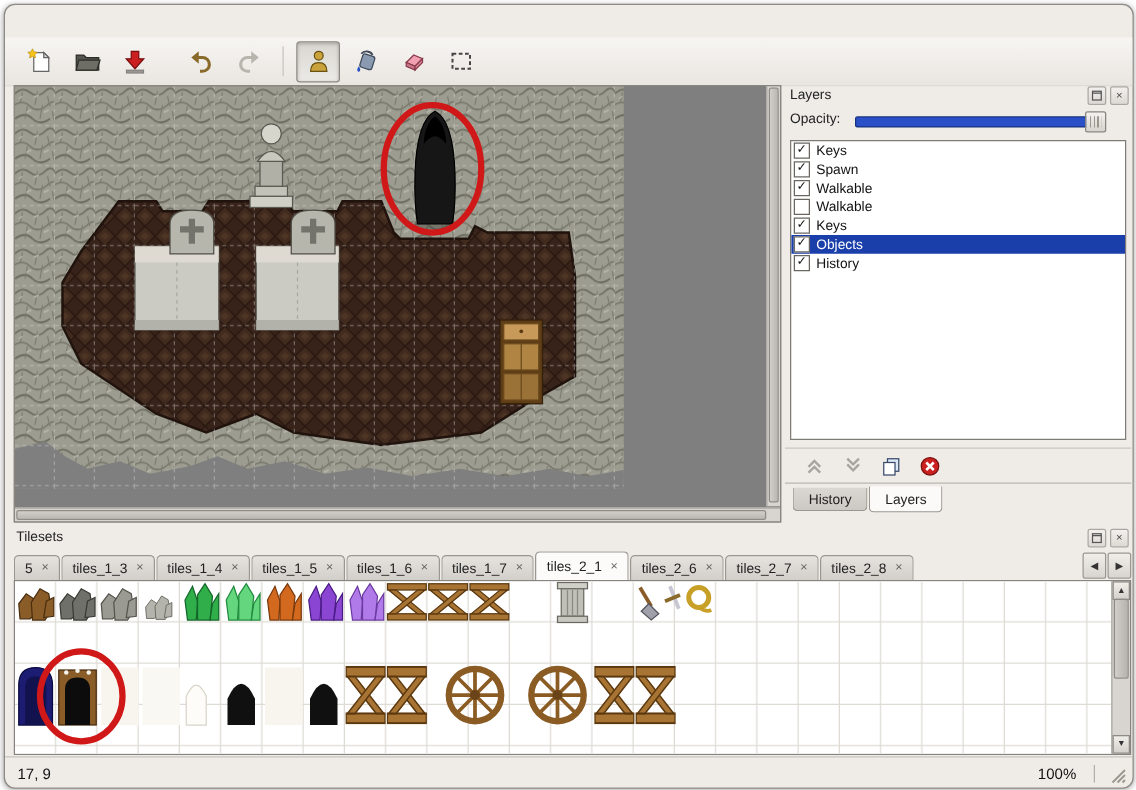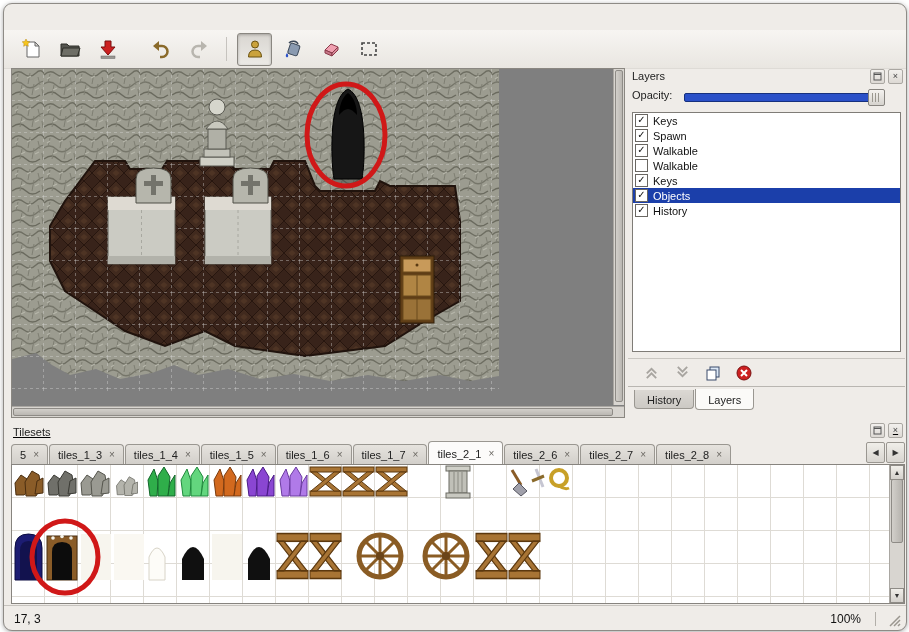--- a/index.html
+++ b/index.html
@@ -62,21 +62,21 @@
     border-bottom:1px solid #b9b6b1;display:flex;align-items:center;gap:13px;padding-left:14px;}
   .layer-btn{width:18px;height:18px;display:flex;align-items:center;justify-content:center;}
   .dock-tabs{position:absolute;top:322px;left:6px;display:flex;gap:1px;justify-content:flex-end;}
   .dock-tab{height:17px;padding:1px 12px 0;font-size:11px;display:flex;align-items:center;
     background:linear-gradient(#dbd8d3,#ccc9c4);border:1px solid #9a9791;border-top:none;
     border-radius:0 0 4px 4px;color:#222;}
   .dock-tab.active{background:#fbfaf8;height:19px;margin-top:-1px;z-index:2;}
 
   
   .tilesets{position:absolute;left:7px;top:418px;width:894px;height:182px;}
-  .ts-header{position:absolute;top:0;left:0;right:0;height:16px;display:flex;align-items:flex-end;text-decoration:underline;}
+  .ts-header{position:absolute;top:0;left:0;right:0;height:16px;display:flex;align-items:center;}
   .ts-title{font-size:11px;padding-left:2px;color:#222;}
   .ts-tabs{position:absolute;top:18px;left:0;right:0;height:24px;display:flex;align-items:flex-end;z-index:2;}
   .ts-tabs-strip{display:flex;align-items:flex-end;overflow:hidden;flex:1;}
   .ts-tab{height:19px;display:flex;align-items:center;padding:0 8px;margin-right:1px;font-size:11px;flex:none;
     background:linear-gradient(#e6e3de,#d2cfca);border:1px solid #9a9791;border-bottom:none;
     border-radius:4px 4px 0 0;color:#222;}
   .ts-tab.active{height:23px;background:#fcfbfa;margin-bottom:-1px;z-index:3;}
   .ts-tab-close{margin-left:7px;color:#6a6762;font-size:10px;line-height:1;}
   .ts-arrows{margin-left:auto;display:flex;gap:1px;padding-bottom:1px;}
   .ts-arrow{width:17px;height:19px;border:1px solid #9a9791;background:linear-gradient(#f0eee9,#d8d5d0);
@@ -504,21 +504,21 @@
           </div>
         <div class="ts-scroll-thumb"></div>
         <div class="ts-scroll-arrow down">
             <span>▼</span>
           </div>
       </div>
     </div>
   </div>
 
   <div class="statusbar">
-    <span class="status-coords">17, 3</span>
+    <span class="status-coords">17, 9</span>
     <span class="status-zoom">100%</span>
     <span class="status-sep"></span>
     <svg class="status-grip" viewBox="0 0 14 14">
       <path d="M12,2 L2,12 M12,6 L6,12 M12,10 L10,12" stroke="#9a978f" stroke-width="1.5" fill="none"></path>
     </svg>
   </div>
 
 </div>
 
 </body></html>

